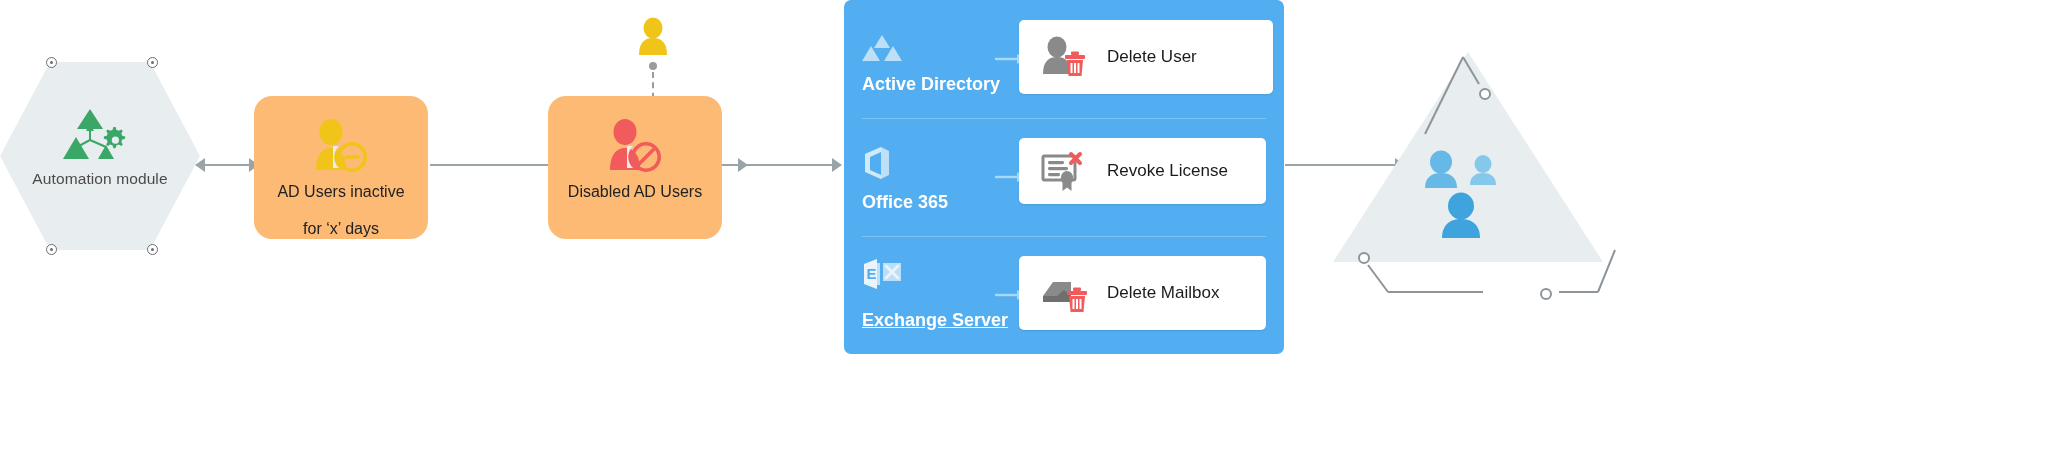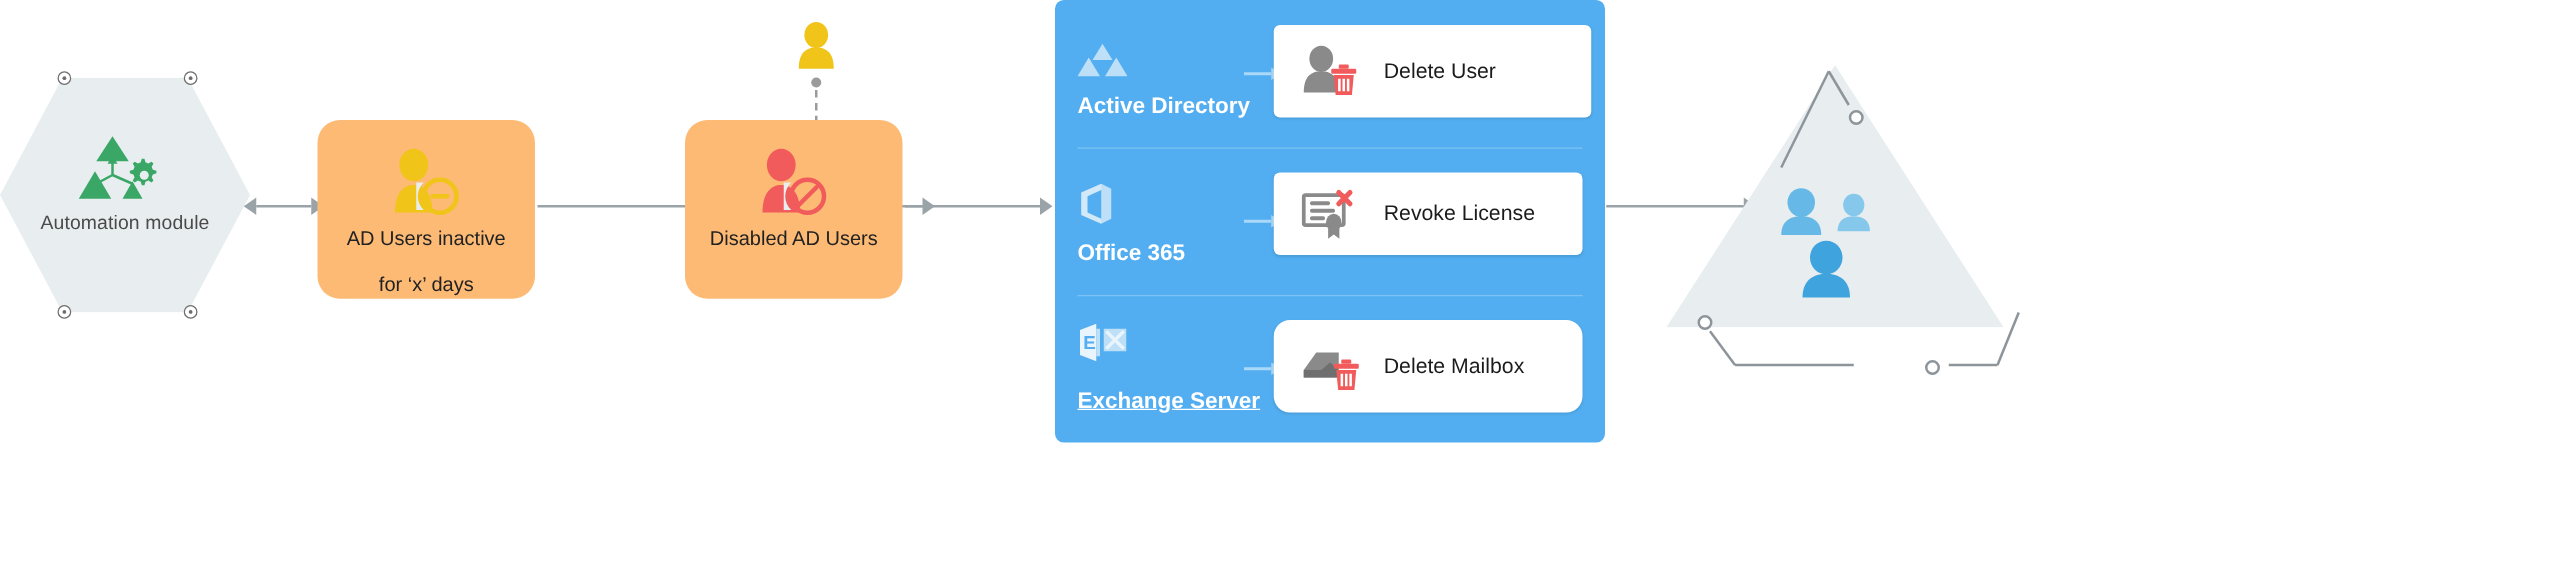--- a/index.html
+++ b/index.html
@@ -270,21 +270,21 @@
         <text x="4.5" y="21" font-family="'Liberation Sans',sans-serif" font-size="15" font-weight="bold" fill="#52aef0">E</text>
         <rect x="21" y="5" width="18" height="18" fill="#bddff7"></rect>
         <path d="M23 7 L37 21 M37 7 L23 21" stroke="#e9f4fd" stroke-width="2.6"></path>
       </svg>
       <div class="svc-name" style="left:18px;top:74px;text-decoration:underline;">Exchange Server</div>
       <svg class="svc-arrow" style="left:151px;top:52px;width:30px;height:14px;" viewBox="0 0 30 14">
         <path d="M0 7 L22 7" stroke="#a9d8f8" stroke-width="2.4" fill="none"></path>
         <polygon points="22,2 30,7 22,12" fill="#a9d8f8"></polygon>
       </svg>
 
-      <div class="action-card" style="left:175px;top:20px;width:247px;height:74px;border-radius:13px;">
+      <div class="action-card" style="left:175px;top:20px;width:247px;height:74px;">
         <svg class="act-icon" style="width:48px;height:42px;" viewBox="0 0 48 42">
           <path d="M2 30 L2 24 L12 10 L30 10 L30 30 Z" fill="#8a8a8a"></path>
           <path d="M2 24 L16 24 L23 18 L30 24 L30 30 L2 30 Z" fill="#6f6f6f"></path>
           <rect x="26" y="19" width="20" height="4" rx="1" fill="#f15b5b"></rect>
           <rect x="32" y="15.5" width="8" height="3.5" rx="1" fill="#f15b5b"></rect>
           <path d="M28 24 L44 24 L42.5 40 L29.5 40 Z" fill="#f15b5b"></path>
           <rect x="31.5" y="27" width="2" height="10" fill="#ffffff"></rect>
           <rect x="35" y="27" width="2" height="10" fill="#ffffff"></rect>
           <rect x="38.5" y="27" width="2" height="10" fill="#ffffff"></rect>
         </svg>

